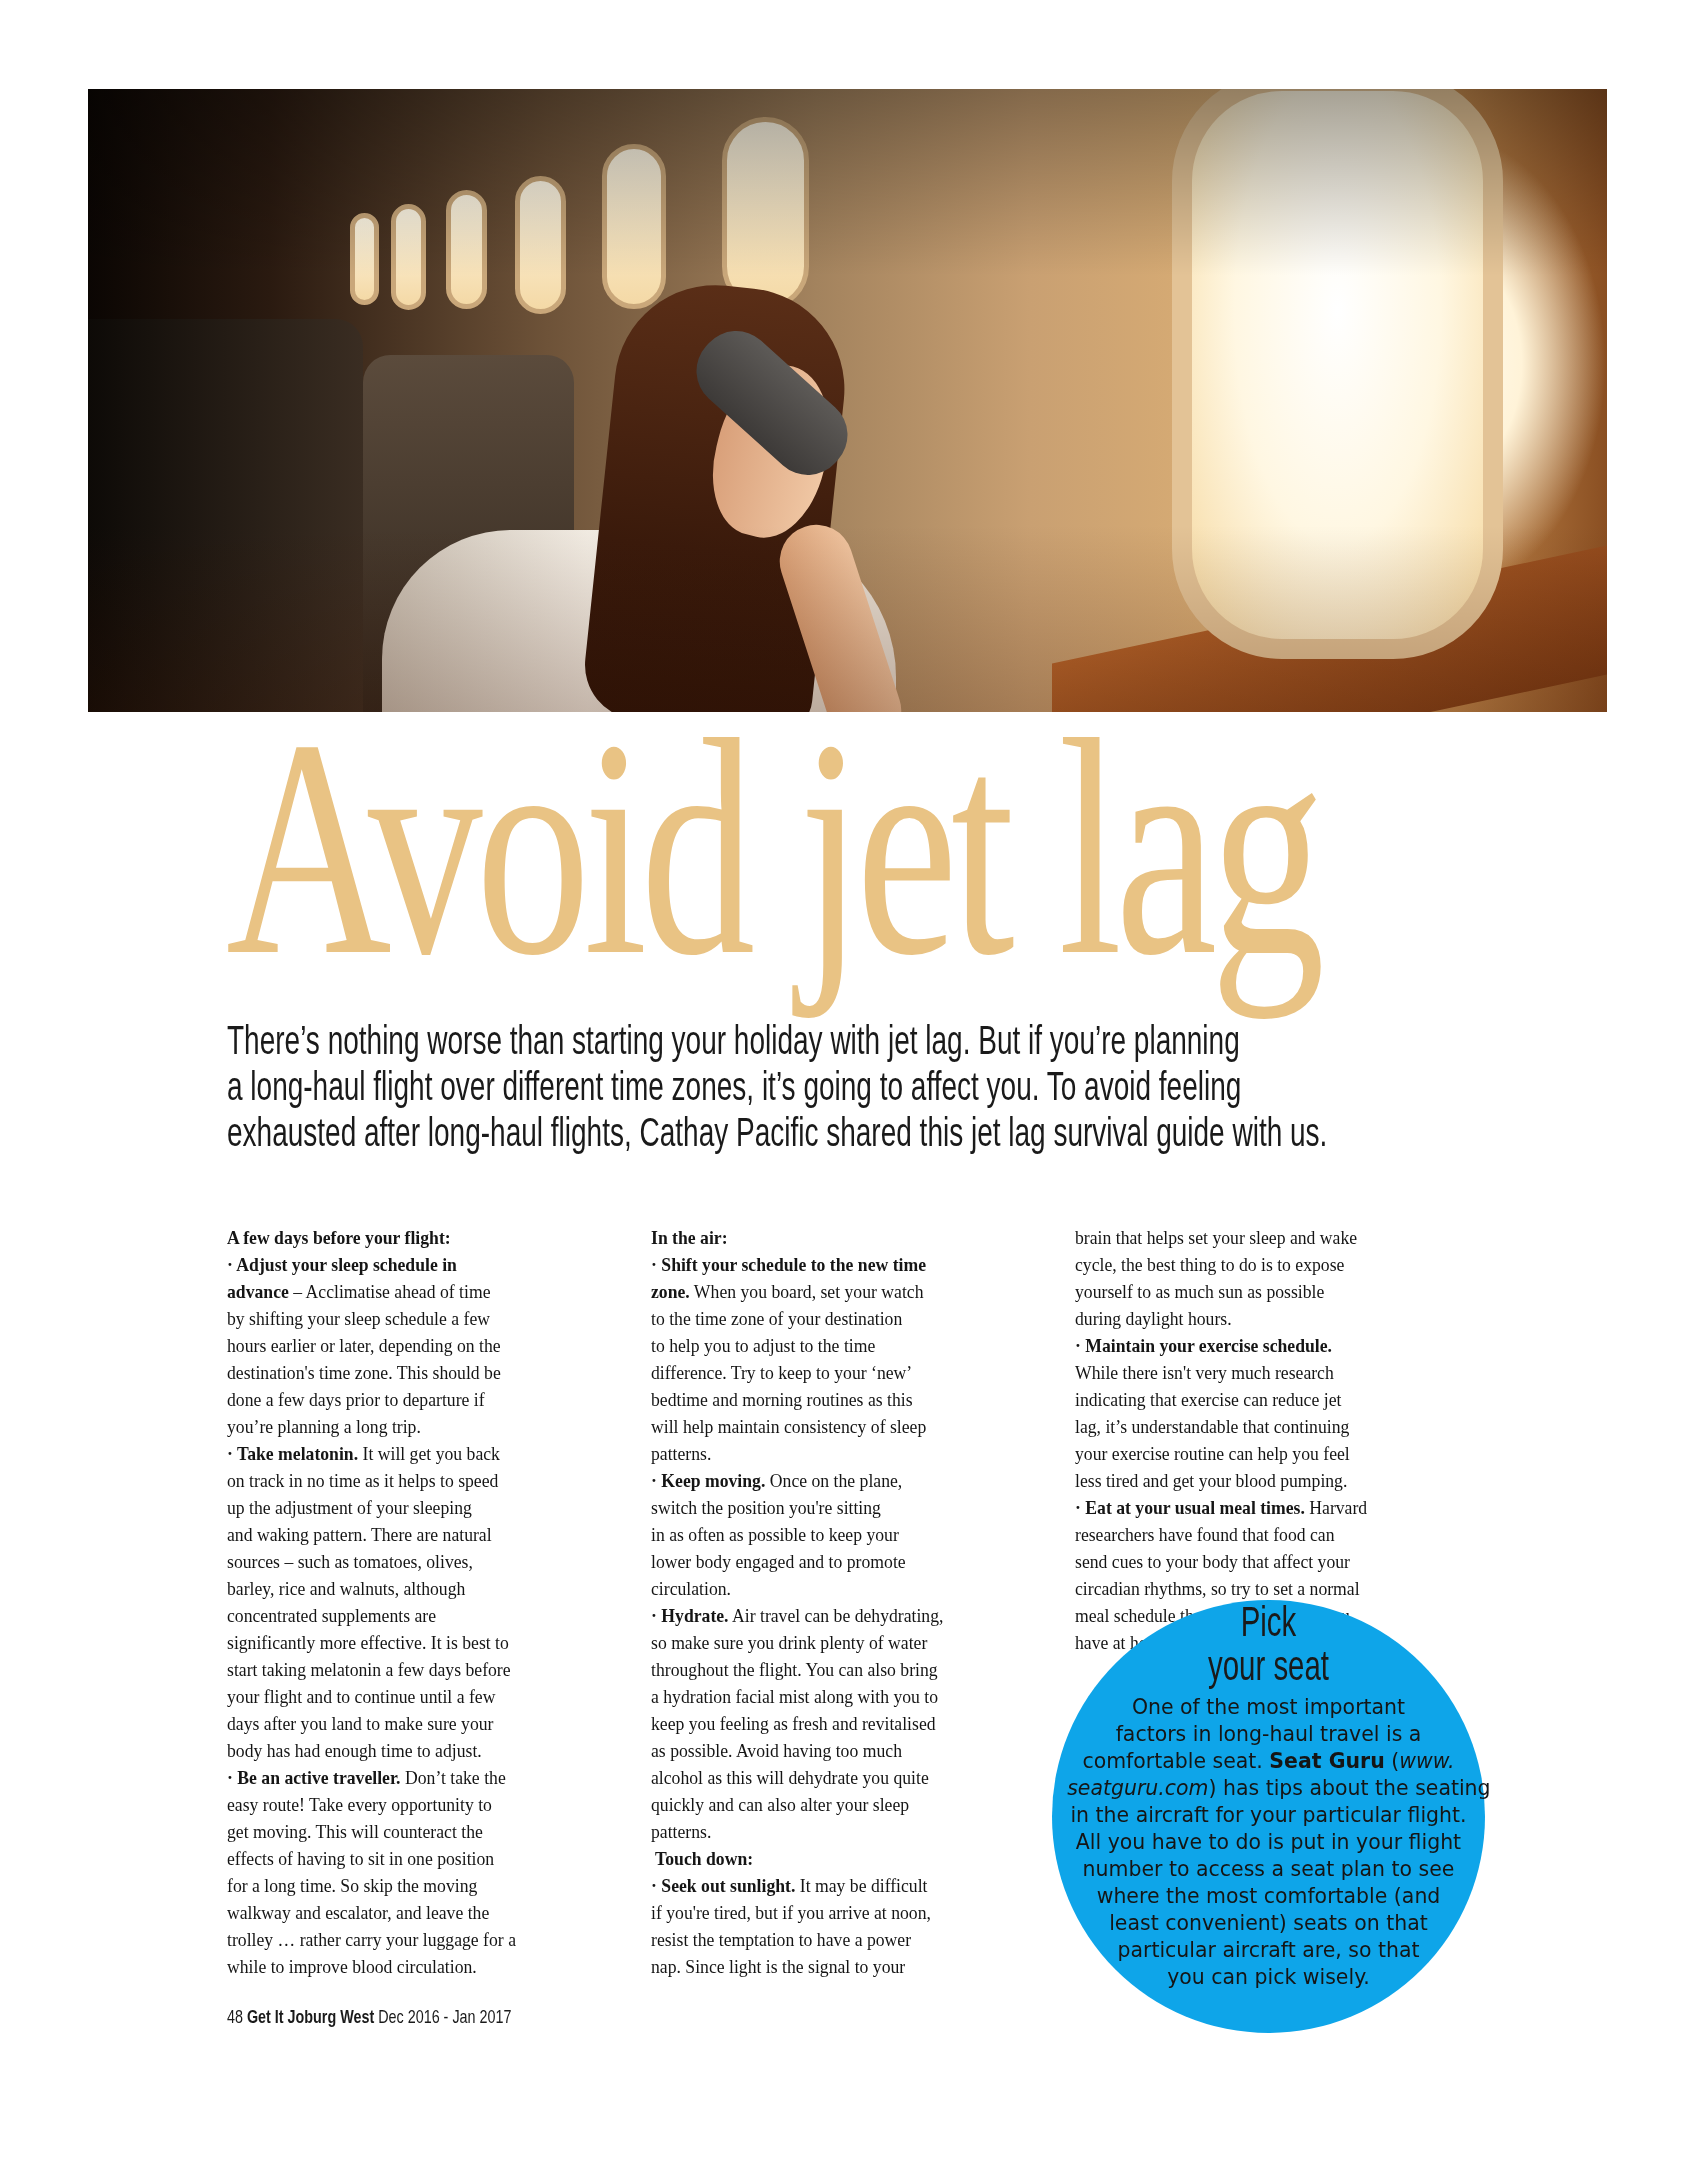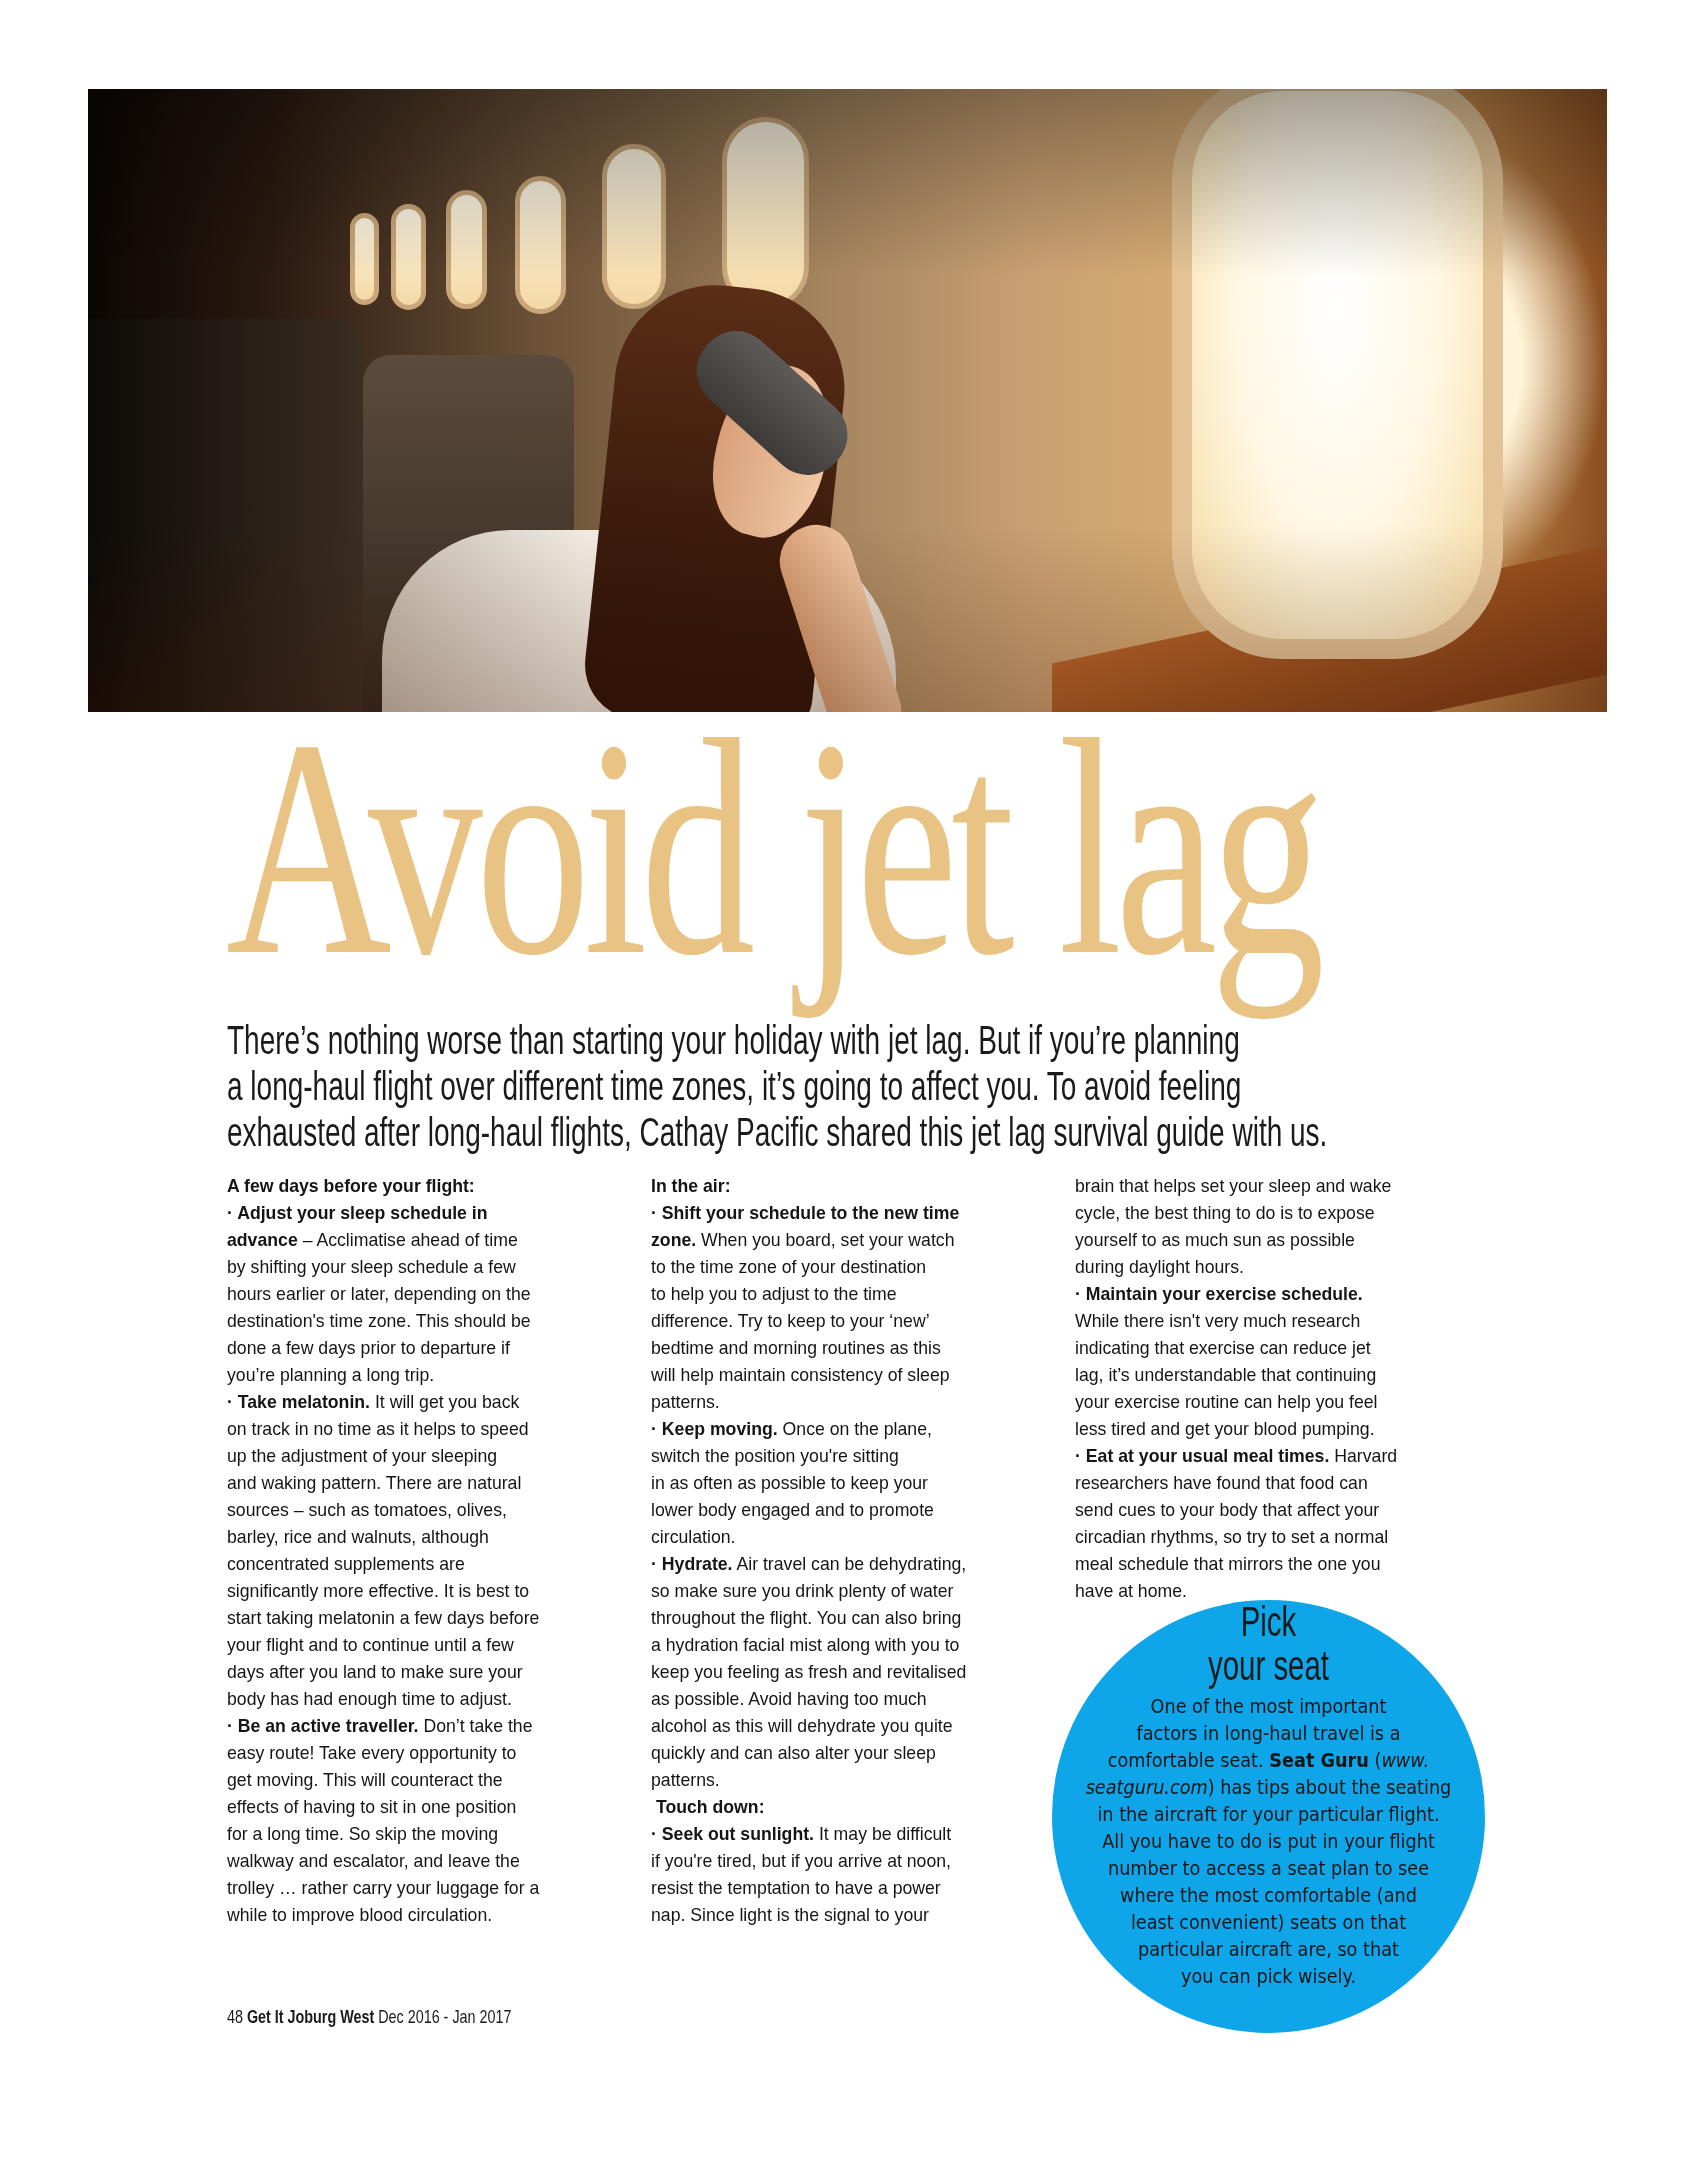--- a/index.html
+++ b/index.html
@@ -39,34 +39,34 @@
     transform: scaleX(0.74); transform-origin: left top; white-space: nowrap;
   }
 
   
   .intro { position: absolute; left: 227px; top: 1017px; width: 1561px; margin: 0;
     font-family: "Liberation Sans", sans-serif; font-weight: normal; font-size: 40px; line-height: 46px; color: #1a1a1a;
     transform: scaleX(0.70); transform-origin: left top; }
   .intro .line { display: block; white-space: nowrap; }
 
   
-  .col { position: absolute; top: 1172px; width: 404px; font-family: Liberation Sans, sans-serif; font-size: 19px; line-height: 27px; color: #151515; }
+  .col { position: absolute; top: 1224px; width: 404px; font-family: Liberation Serif, serif; font-size: 19px; line-height: 27px; color: #151515; }
   .col-1 { left: 227px; }
   .col-2 { left: 651px; }
   .col-3 { left: 1075px; }
   .col .ln { display: block; white-space: nowrap; transform: scaleX(0.93); transform-origin: left center; }
   .col b { font-weight: bold; }
   .col .sub { font-weight: bold; }
 
   
   .callout { position: absolute; left: 1052px; top: 1600px; width: 433px; height: 433px; border-radius: 50%; background: #0ea5e9; }
   .callout .ct { position: absolute; left: 0; width: 100%; text-align: center; font-family: "Liberation Sans", sans-serif; font-size: 42px; line-height: 44px; color: #1a1a1a; transform: scaleX(0.70); transform-origin: center top; }
   .callout .ct.l1 { top: 0px; }
   .callout .ct.l2 { top: 44px; }
-  .callout .cb { position: absolute; left: 0; top: 93px; width: 100%; text-align: center; font-family: "DejaVu Sans", sans-serif; font-size: 19px; line-height: 27px; color: #151515; }
+  .callout .cb { position: absolute; left: 0; top: 93px; width: 100%; text-align: center; font-family: "DejaVu Sans", sans-serif; font-size: 22px; line-height: 27px; color: #151515; }
   .callout .cb .ln { display: block; white-space: nowrap; transform: scaleX(0.93); transform-origin: center center; }
   .callout .cb b { font-weight: bold; }
   .callout .cb i { font-style: italic; }
 
   
   .footer { position: absolute; left: 227px; top: 2006px; font-family: "Liberation Sans", sans-serif; font-size: 18.4px; color: #1a1a1a; transform: scaleX(0.78); transform-origin: left top; white-space: nowrap; }
   .footer b { font-weight: bold; }
 </style>
 </head>
 <body>

